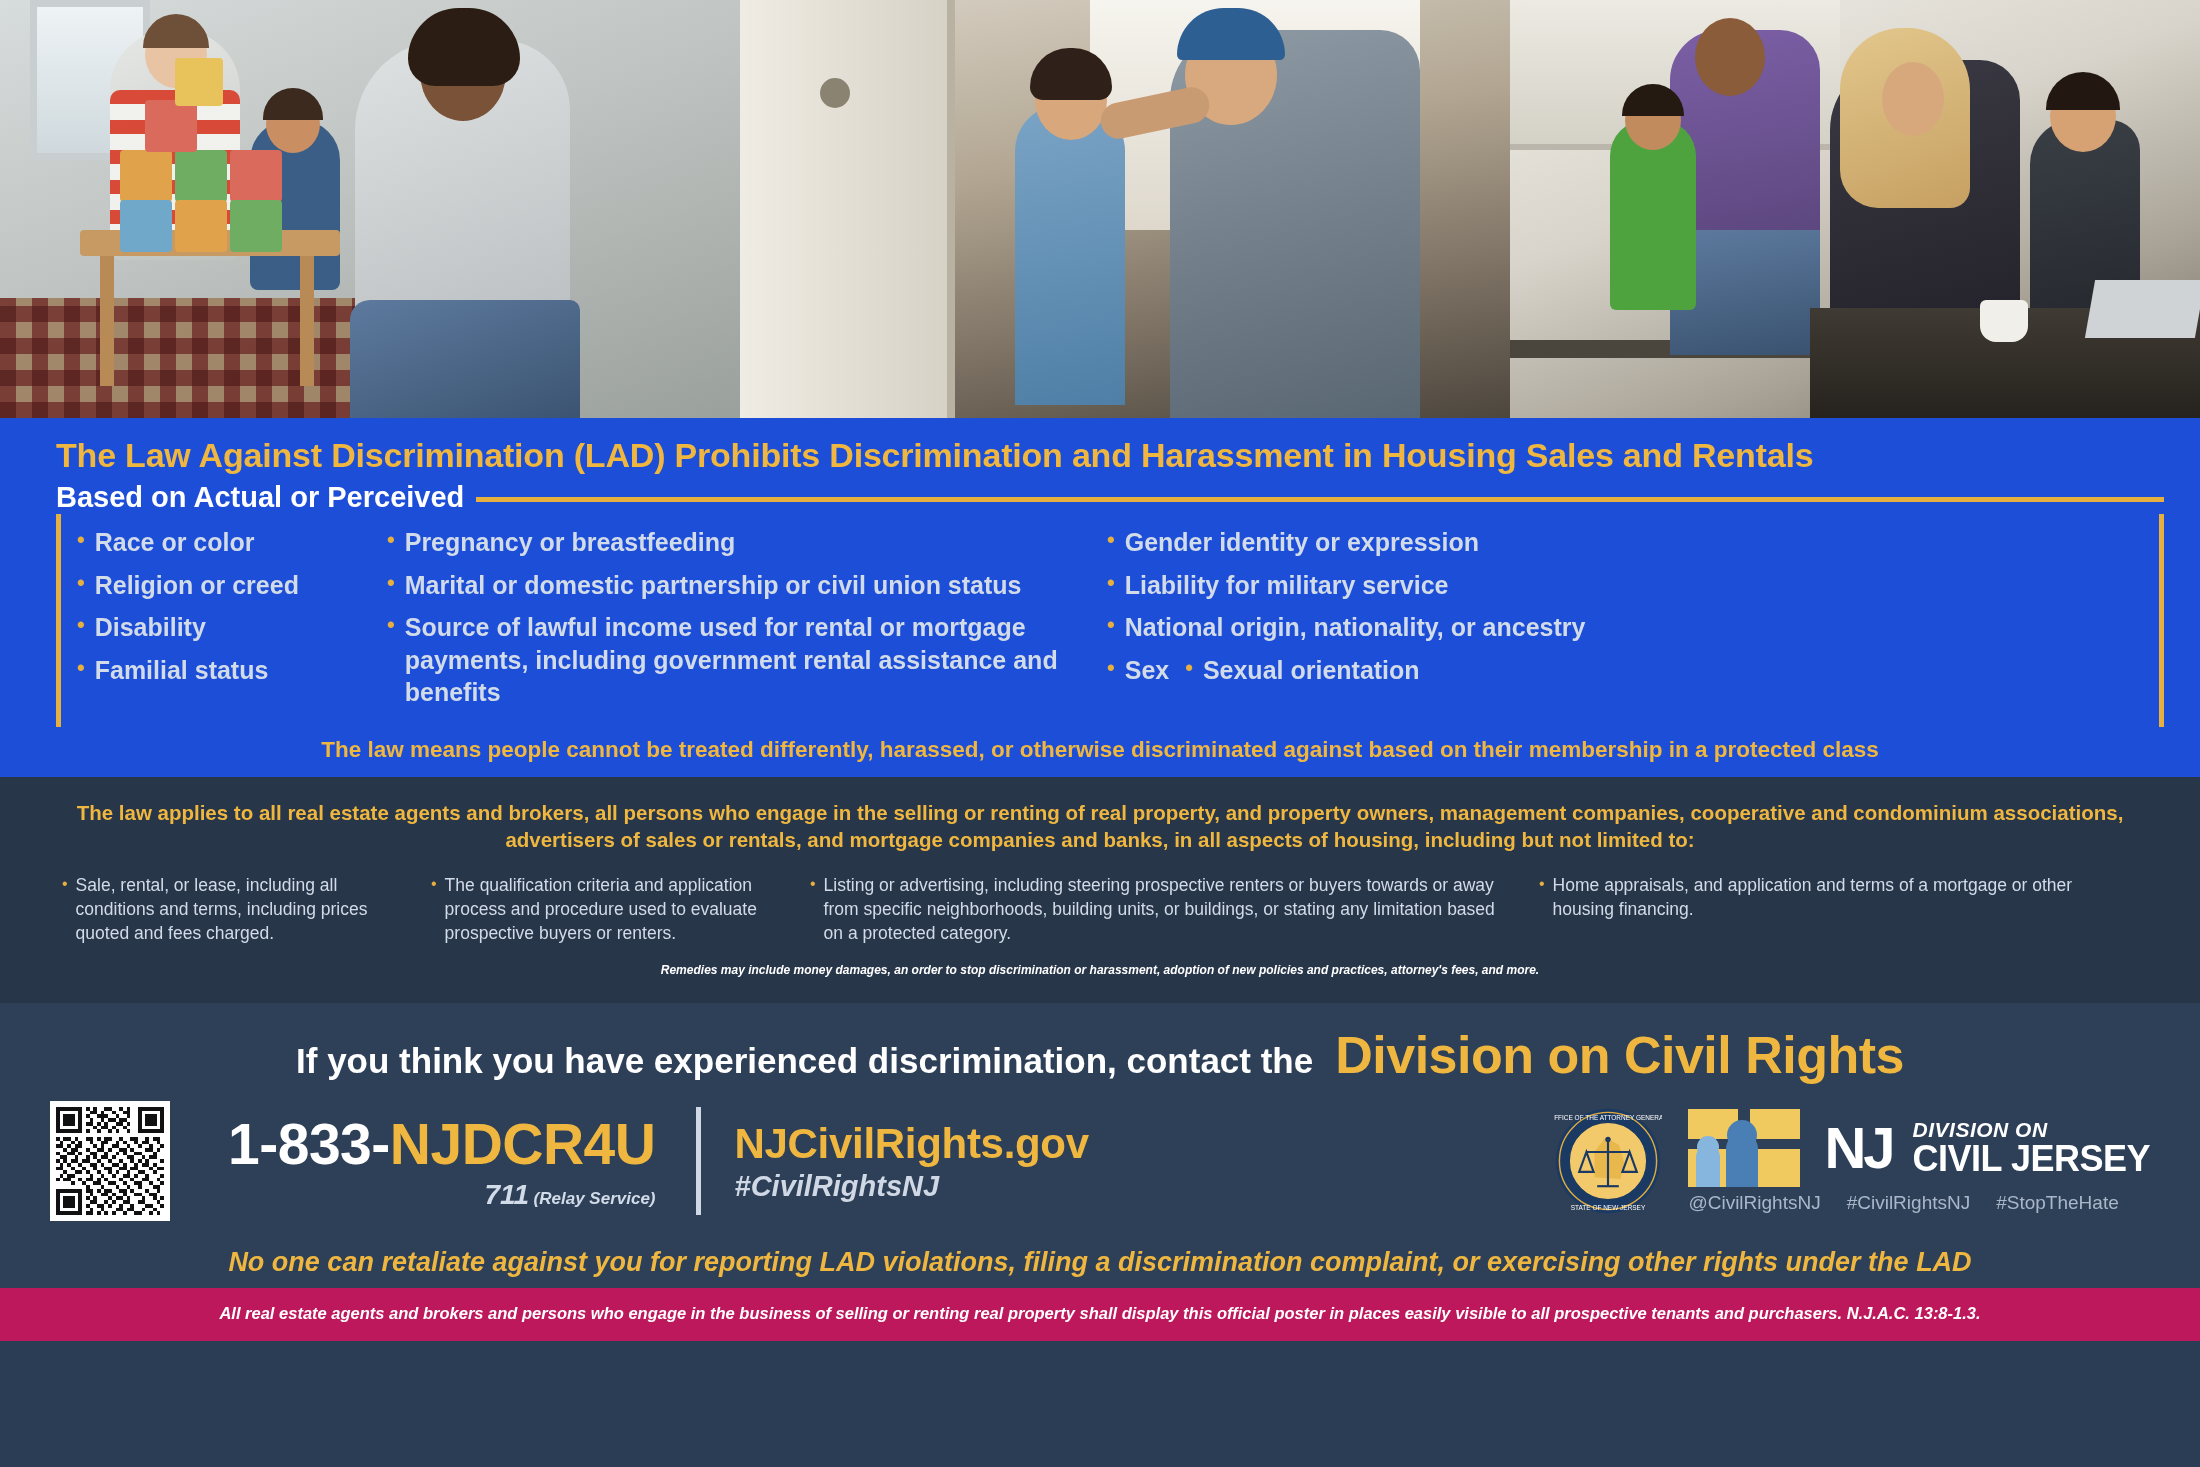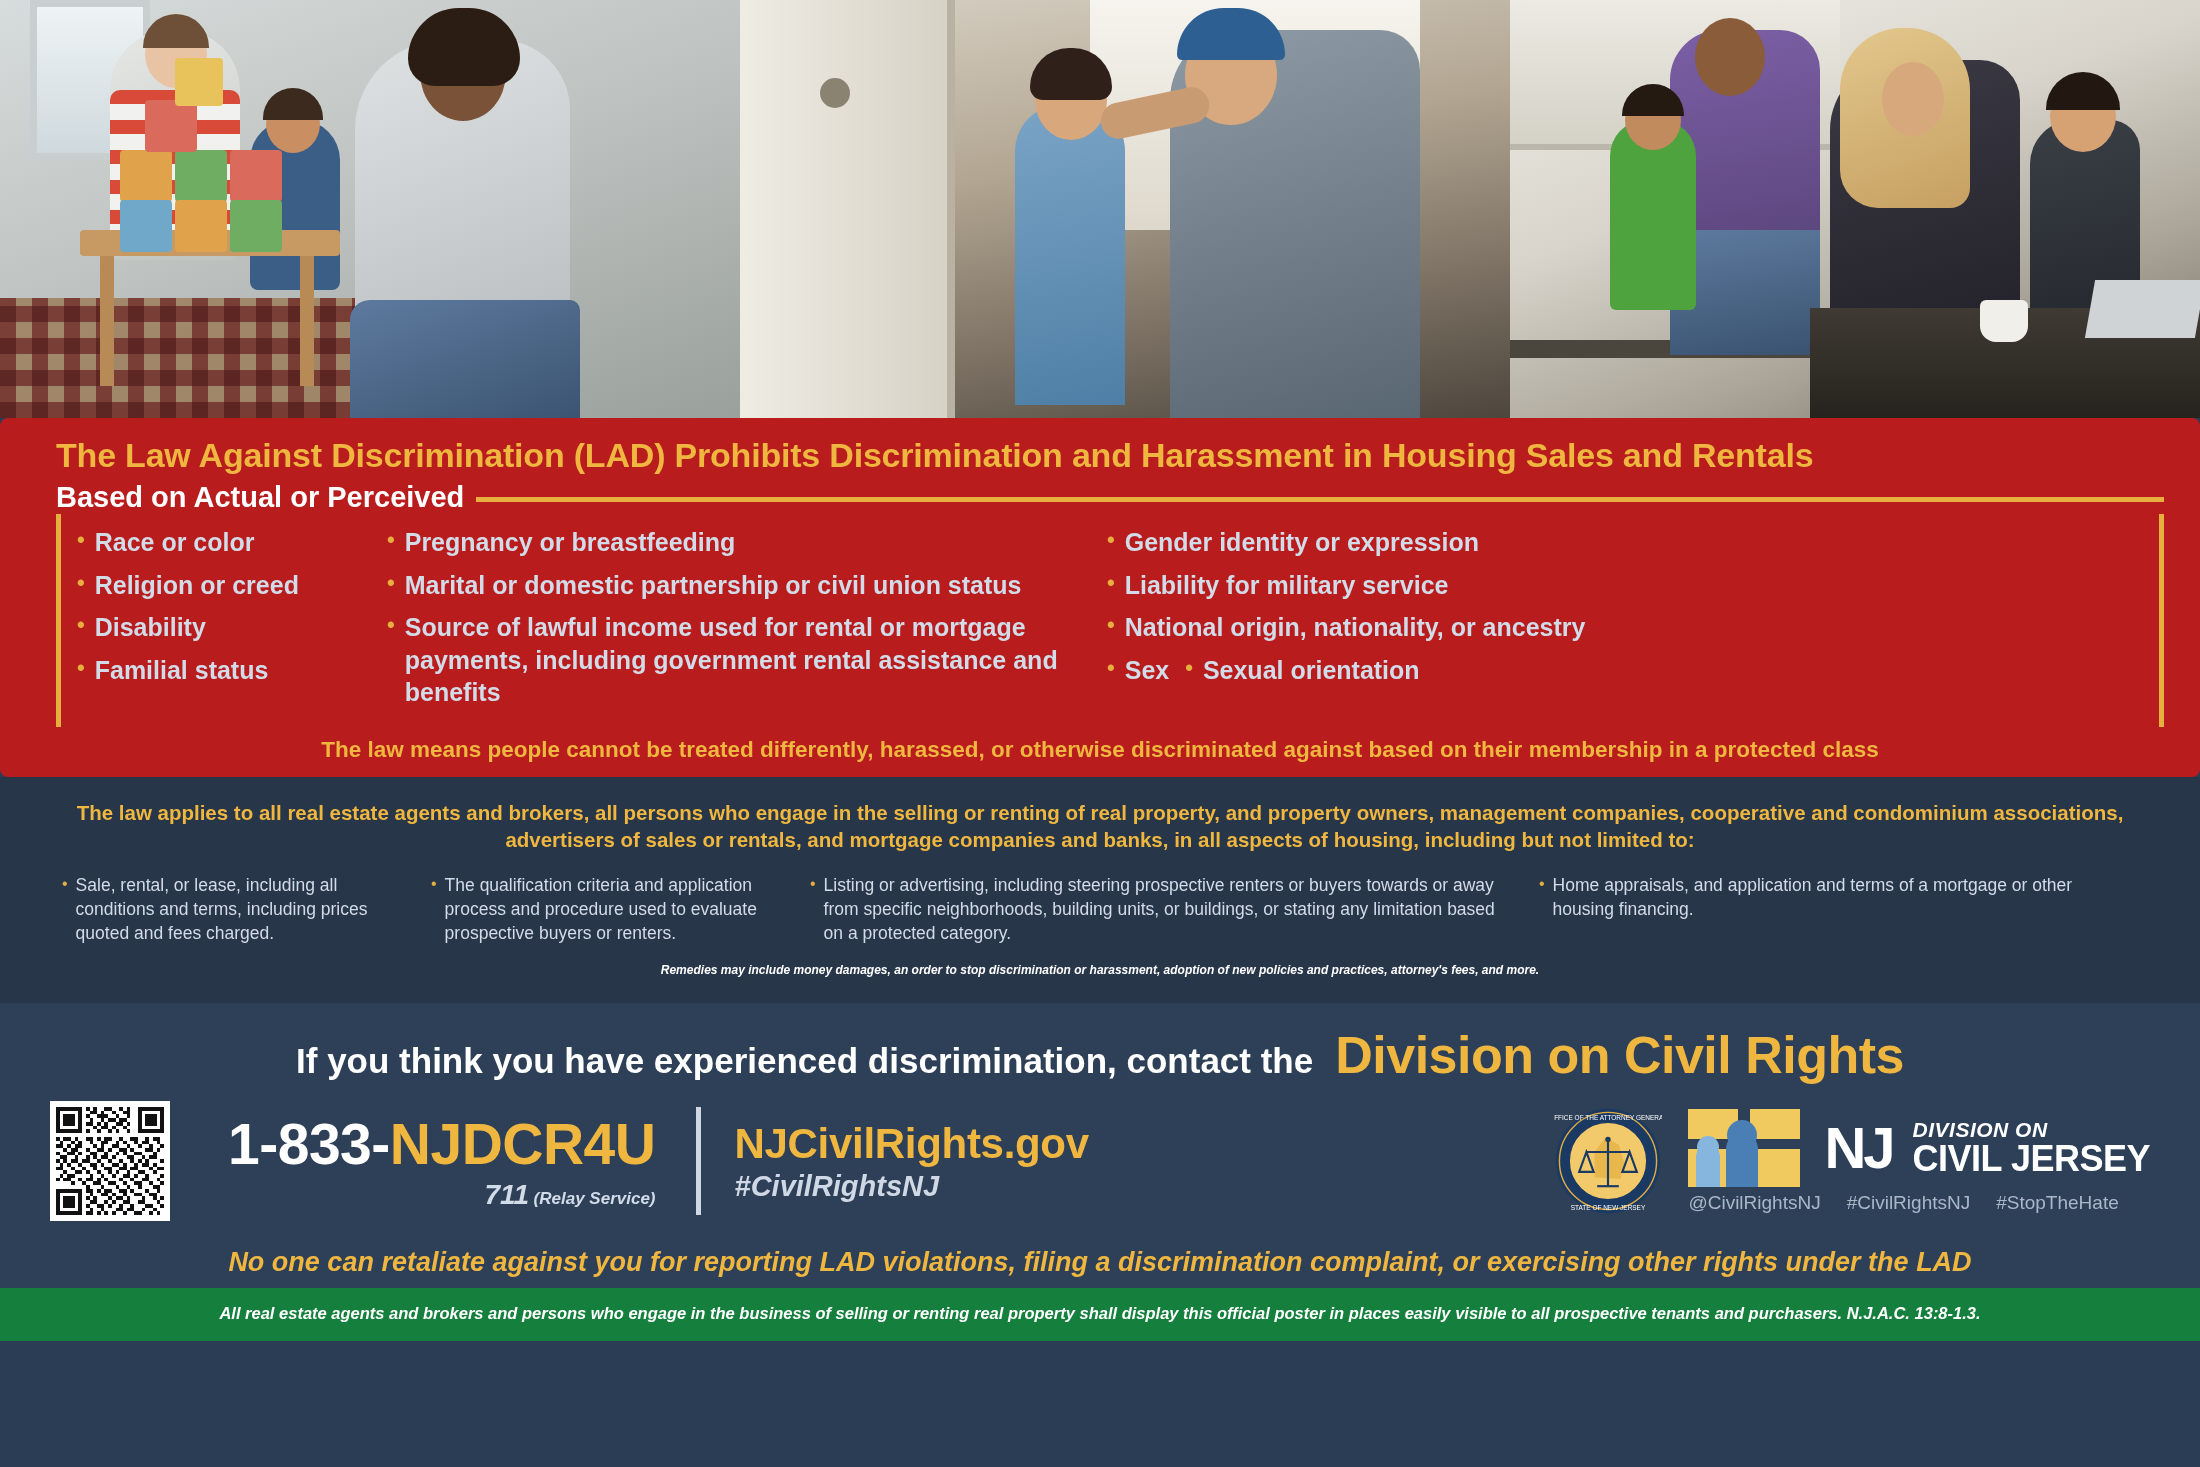--- a/index.html
+++ b/index.html
@@ -72,21 +72,21 @@
   .p3 .mom2 { position:absolute; left:320px; top:60px; width:190px; height:330px; background:linear-gradient(165deg,#3b3a44,#1f1e26); border-radius:70px 40px 0 0;}
   .p3 .hijab { position:absolute; left:330px; top:28px; width:130px; height:180px; background:linear-gradient(160deg,#e3c78c,#c6a062); border-radius:62px 62px 20px 38px;}
   .p3 .mom2-face { position:absolute; left:372px; top:62px; width:62px; height:74px; background:#d7a87c; border-radius:50%;}
   .p3 .boy { position:absolute; left:520px; top:120px; width:110px; height:230px; background:linear-gradient(170deg,#3a3f46,#22262b); border-radius:44px 30px 0 0;}
   .p3 .boy-head { position:absolute; left:540px; top:80px; width:66px; height:72px; background:#d6a274; border-radius:50%;}
   .p3 .boy-hair { position:absolute; left:536px; top:72px; width:74px; height:38px; background:#221811; border-radius:37px 37px 0 0;}
   .p3 .laptop { position:absolute; left:580px; bottom:80px; width:110px; height:58px; background:#cfd3d6; transform:skewX(-10deg);}
   .p3 .cup { position:absolute; left:470px; bottom:76px; width:48px; height:42px; background:#f0efe9; border-radius:6px 6px 16px 16px;}
 
   
-  .band1 { background: #b91c1c; padding: 0 0 0 0; border-radius: 8px; }
+  .band1 { background: #1d4ed8; padding: 0 0 0 0; }
   .title-main {
     color: #efb73f; font-weight: bold; font-size: 34px; letter-spacing: -0.2px;
     padding: 18px 0 0 56px; line-height: 1.15;
   }
   .subline { display:flex; align-items:center; padding: 6px 0 0 56px; }
   .subline .txt { color:#ffffff; font-weight:bold; font-size:29px; white-space:nowrap; }
   .subline .rule { flex:1; height:5px; background:#e7b03e; margin-left:12px; margin-right:36px; margin-top:4px;}
 
   .classes-wrap { display:flex; padding: 0 36px 0 56px; }
   .gold-left { width:5px; background:#e7b03e; margin-right:0; }
@@ -152,21 +152,21 @@
   .dcr-words { margin-left:8px; }
   .dcr-small { color:#ffffff; font-weight:bold; font-size:21px; letter-spacing:0.5px; line-height:1;font-style:italic;}
   .dcr-big { color:#ffffff; font-weight:bold; font-size:36px; letter-spacing:-0.5px; line-height:1; margin-top:1px;}
   .socials { display:flex; gap:26px; margin-top:5px; color:#a9b7c9; font-size:19px; }
 
   
   .band4 { background:#2e4058; padding: 12px 30px 10px 30px; }
   .retaliate { color:#efb73f; font-weight:bold; font-style:italic; font-size:27px; text-align:center; }
 
   
-  .band5 { background:#15803d; padding: 16px 30px 18px 30px; }
+  .band5 { background:#be185d; padding: 16px 30px 18px 30px; }
   .footnote { color:#ffffff; font-weight:bold; font-style:italic; font-size:16.5px; text-align:center; }
 </style>
 </head>
 <body>
 
 <div class="poster">
 
   <div class="photo-strip">
     <div class="photo p1">
       <div class="wall"></div>

